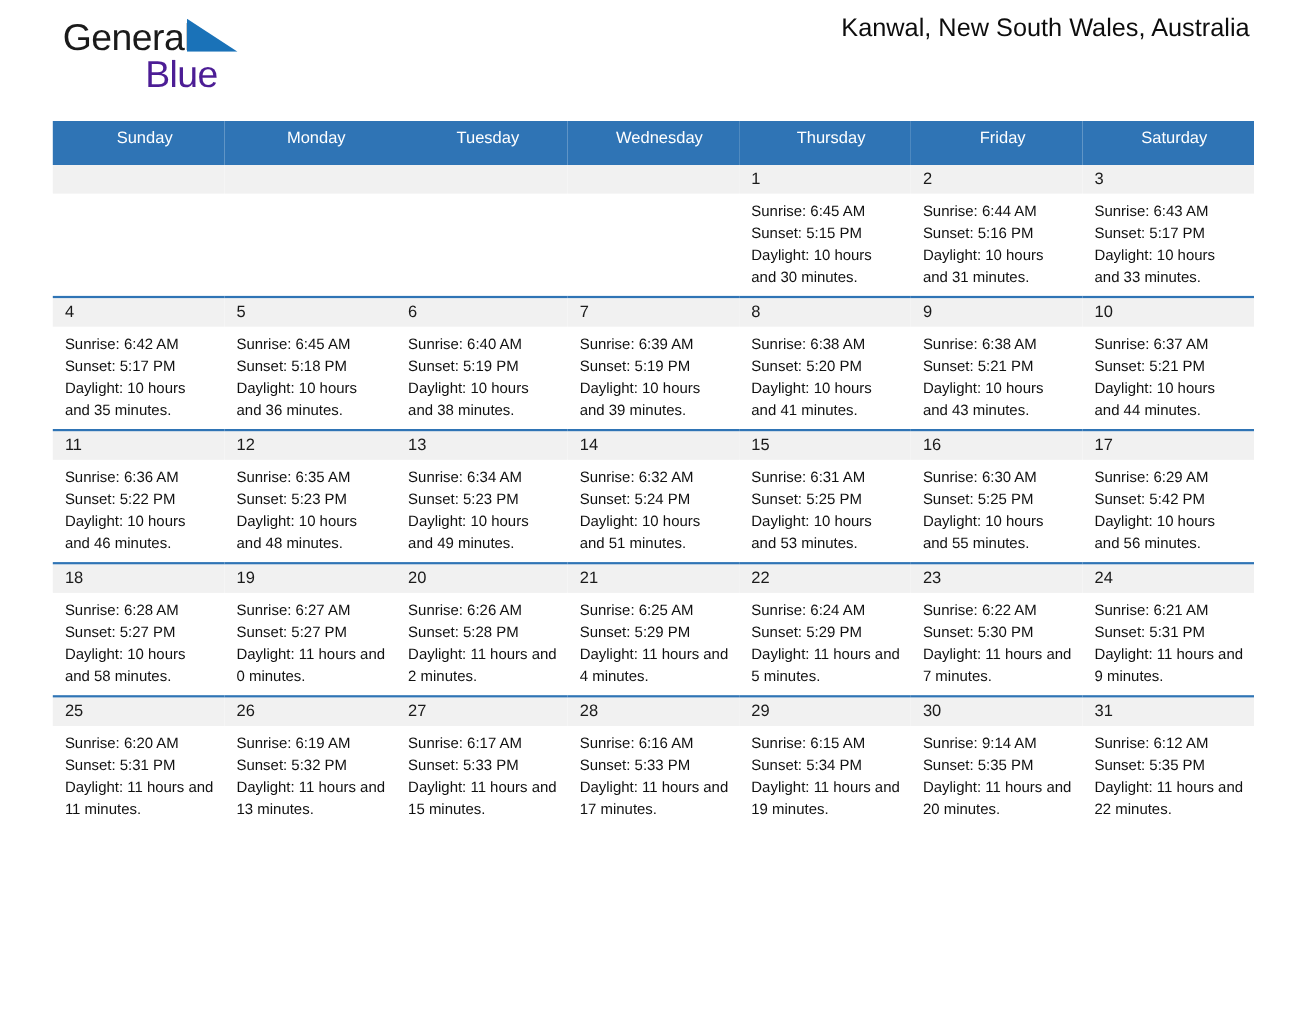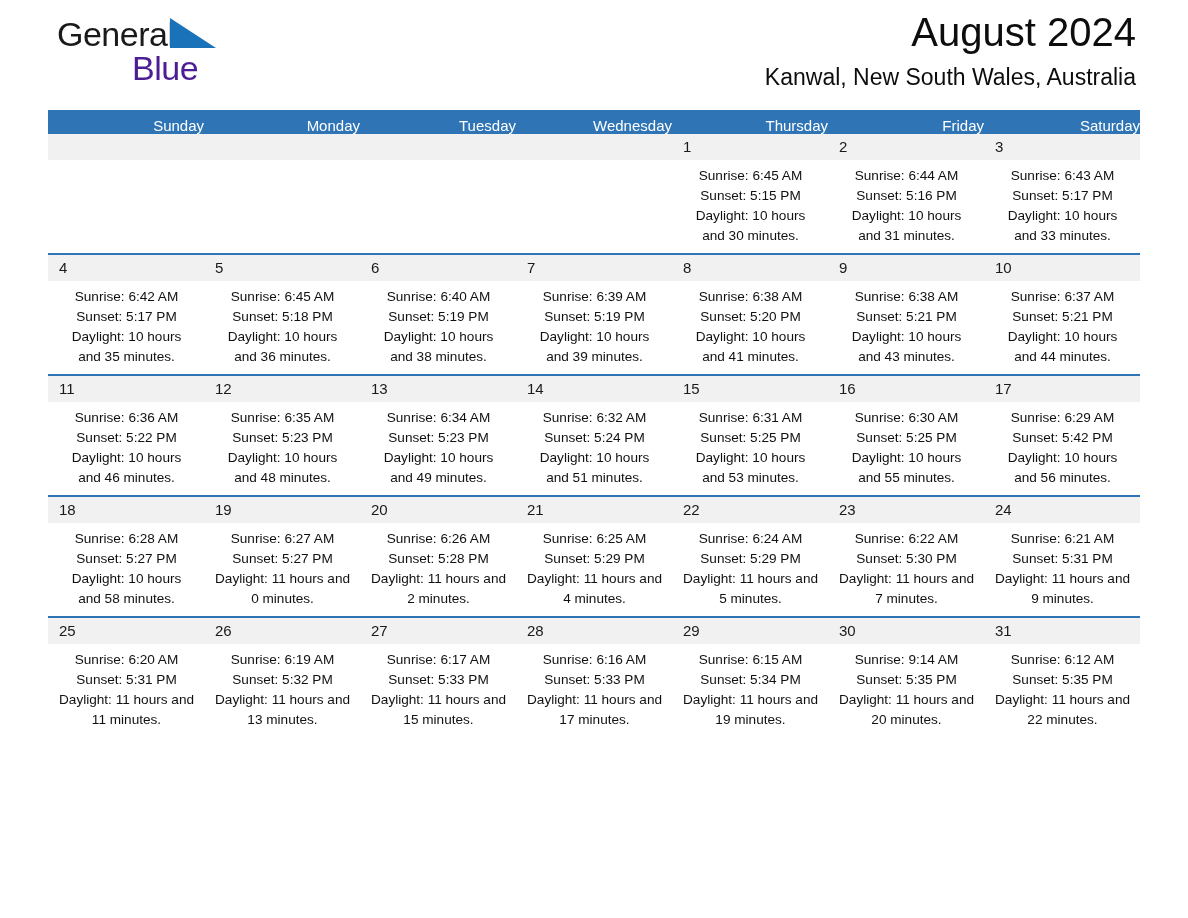--- a/index.html
+++ b/index.html
@@ -95,22 +95,22 @@
     border-collapse: collapse;
     table-layout: fixed;
   }
   .calendar col { width: 156px; }
 
   thead th {
     background: #2f74b5;
     color: #ffffff;
     font-size: 15px;
     font-weight: 400;
-    text-align: right;
-    padding: 7px 0 0 11px;
+    text-align: center;
+    padding: 7px 0 16px 11px;
     height: 17px;
     line-height: 17px;
   }
 
   tbody tr.week-row > td {
     vertical-align: top;
     padding: 0;
     height: 119px;
     border-top: 2px solid #2f74b5;
     background: #ffffff;
@@ -134,21 +134,20 @@
     color: transparent;
   }
   td.empty-cell .cell-inner .daynum-band {
     background: #f1f1f1;
   }
   .details {
     padding: 6px 10px 0 11px;
     font-size: 13.6px;
     line-height: 20px;
     color: #111111;
-    text-align: center;
   }
   .details div {
     white-space: nowrap;
   }
   .details .daylight-wrap {
     white-space: normal;
   }
 </style>
 </head>
 <body>
@@ -162,21 +161,20 @@
         <span class="brand-general">General</span><span class="brand-triangle"><svg width="46" height="30" viewBox="0 0 46 30" aria-hidden="true">
               <polygon points="0,0 46,30 0,30" fill="#1a72b8"></polygon>
             </svg></span>
       </div>
       <div class="brand-line2">
         <span class="brand-blue">Blue</span>
       </div>
     </div>
 
     <div class="title-block">
-      <div class="month-title">August 2024</div>
       <div class="location">Kanwal, New South Wales, Australia</div>
     </div>
 
   </div>
 
   <table class="calendar">
     <colgroup>
       <col>
         <col>
         <col>

